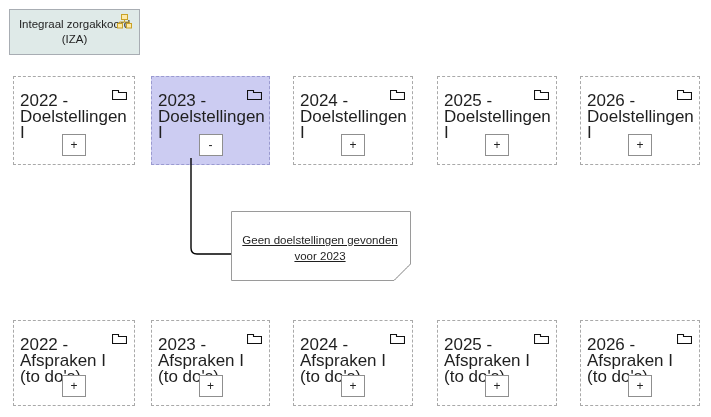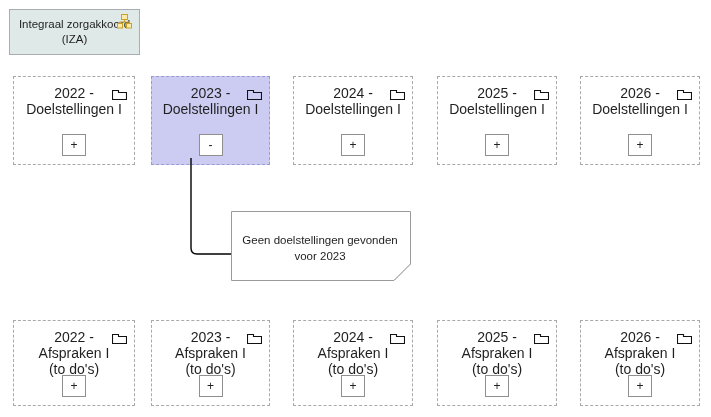--- a/index.html
+++ b/index.html
@@ -59,23 +59,23 @@
     background: #ffffff;
   }
   .node.selected {
     background: #ccccf2;
     border: 1px dashed #9a9ad0;
   }
   .node .node-title {
     position: absolute;
     left: 6px;
     right: 6px;
-    top: 8px;
-    text-align: center;
-    font-size: 14px;
+    top: 16px;
+    text-align: left;
+    font-size: 17px;
     line-height: 16px;
     color: #1f1f1f;
     white-space: pre-line;
   }
   .folder-icon {
     position: absolute;
     right: 7px;
     top: 9px;
     width: 15px;
     height: 12px;
@@ -118,20 +118,21 @@
   .callout-text {
     position: absolute;
     left: 10px;
     right: 12px;
     top: 21px;
     text-align: center;
     font-size: 11.5px;
     line-height: 16px;
     color: #1f1f1f;
     white-space: pre-line;
+    text-decoration: underline;
   }
 
   
   .connector {
     position: absolute;
     left: 186px;
     top: 158px;
     width: 60px;
     height: 100px;
     overflow: visible;

